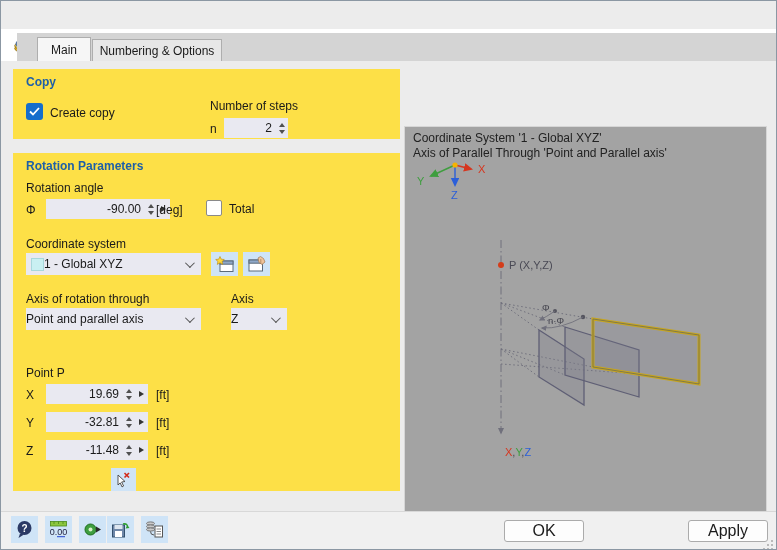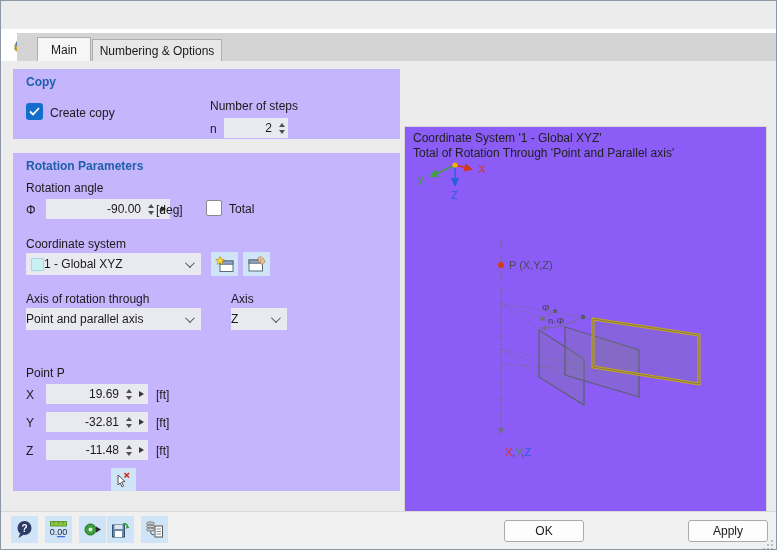--- a/index.html
+++ b/index.html
@@ -16,21 +16,21 @@
   .glyph-max { width:10px; height:9px; border:1px solid #303030; }
 
   
   .tabstrip { position:absolute; left:16px; top:32px; width:777px; height:28px; background:#d4d4d4; }
   .tab { position:absolute; top:4px; height:24px; display:flex; align-items:center; justify-content:center;
          border:1px solid #aeaeae; border-bottom:none; }
   .tab.active { background:#f6f6f6; z-index:2; }
   .tab.inactive { background:#e7e7e7; top:6px; height:22px; }
 
   .content { position:absolute; left:0; top:60px; width:777px; height:450px; background:#ececec; }
-  .card { position:absolute; background:#c4b5fd; }
+  .card { position:absolute; background:#fde047; }
   .sec-h { color:#1e5fa8; font-weight:bold; }
 
   
   .field { position:absolute; display:flex; align-items:center; background:#e9e9f1; height:20px; }
   .val { flex:1; text-align:right; padding-right:4px; font-size:12px; }
   .spin { width:12px; height:100%; display:flex; flex-direction:column; align-items:center; justify-content:center; gap:3px; }
   .tri-up { width:0; height:0; border-left:3.5px solid transparent; border-right:3.5px solid transparent; border-bottom:4px solid #505050; }
   .tri-down { width:0; height:0; border-left:3.5px solid transparent; border-right:3.5px solid transparent; border-top:4px solid #505050; }
   .adv { width:13px; height:100%; display:flex; align-items:center; justify-content:center; }
   .tri-right { width:0; height:0; border-top:3.5px solid transparent; border-bottom:3.5px solid transparent; border-left:5px solid #343434; }
@@ -42,29 +42,29 @@
   .swatch { width:13px; height:13px; background:#c9f0f2; border:1px solid #a8d8dc; margin-left:5px; flex:none; }
 
   .cb-on { position:absolute; width:17px; height:17px; background:#156ecc; border-radius:3px;
            display:flex; align-items:center; justify-content:center; }
   .cb-off { position:absolute; width:16px; height:16px; background:#fff; border:1px solid #8a8a8a; border-radius:2px; }
 
   .icon-btn { position:absolute; background:#cfe4f7; display:flex; align-items:center; justify-content:center; }
   .lbl { position:absolute; white-space:nowrap; }
 
   
-  .preview { position:absolute; left:403px; top:65px; width:363px; height:425px; background:#8b5cf6; border:1px solid #d6d6d6; }
+  .preview { position:absolute; left:403px; top:65px; width:363px; height:425px; background:#a3a3a3; border:1px solid #d6d6d6; }
   .pv-line { position:absolute; left:8px; white-space:nowrap; color:#222; }
   .pv-btn { position:absolute; left:5px; top:397px; width:23px; height:23px; background:#eaeaea;
             display:flex; align-items:center; justify-content:center; }
 
   
   .footer { position:absolute; left:0; top:510px; width:777px; height:40px; background:#f0f0f0; border-top:1px solid #d8d8d8; }
   .btn { position:absolute; top:8px; width:80px; height:22px; background:#fdfdfd; border:1px solid #ababab;
-         border-radius:3px; display:flex; align-items:center; justify-content:center; font-size:12px; }
+         border-radius:3px; display:flex; align-items:center; justify-content:center; font-size:16px; }
   .f-icon { top:4px; width:27px; height:27px; }
 </style>
 </head>
 <body>
 
 <div class="dialog">
 
   <div class="titlebar">
     <svg class="abs" style="left:12px;top:6px" width="20" height="20" viewBox="0 0 20 20">
       <ellipse cx="7" cy="13.5" rx="5.2" ry="3" fill="#e8b52a" stroke="#8f6f10"></ellipse>
@@ -214,21 +214,21 @@
         <svg width="17" height="17" viewBox="0 0 17 17">
           <line x1="9.5" y1="2" x2="14" y2="6.5" stroke="#d22c1a" stroke-width="1.6"></line>
           <line x1="14" y1="2" x2="9.5" y2="6.5" stroke="#d22c1a" stroke-width="1.6"></line>
           <polygon points="3,4 10,10.5 6.6,11 8.6,15 7,15.9 5.2,11.9 3,14" fill="#fff" stroke="#444" stroke-width="0.9"></polygon>
         </svg>
       </div>
     </div>
 
     <div class="preview">
       <span class="pv-line" style="top:4px">Coordinate System '1 - Global XYZ'</span>
-      <span class="pv-line" style="top:19px">Total of Rotation Through 'Point and Parallel axis'</span>
+      <span class="pv-line" style="top:19px">Axis of Parallel Through 'Point and Parallel axis'</span>
 
       <svg class="abs" style="left:0;top:0" width="361" height="423" viewBox="0 0 361 423">
         <defs>
           <marker id="mR" markerWidth="7" markerHeight="7" refX="5" refY="3" orient="auto">
               <path d="M0,0 L6.5,3 L0,6 Z" fill="#d6361f"></path>
             </marker>
           <marker id="mG" markerWidth="7" markerHeight="7" refX="5" refY="3" orient="auto">
               <path d="M0,0 L6.5,3 L0,6 Z" fill="#3f9e3f"></path>
             </marker>
           <marker id="mB" markerWidth="7" markerHeight="7" refX="5" refY="3" orient="auto">

